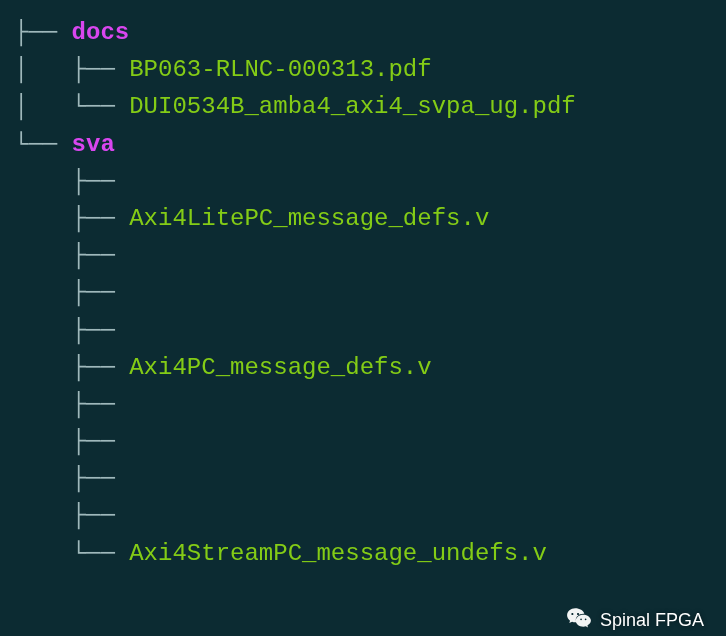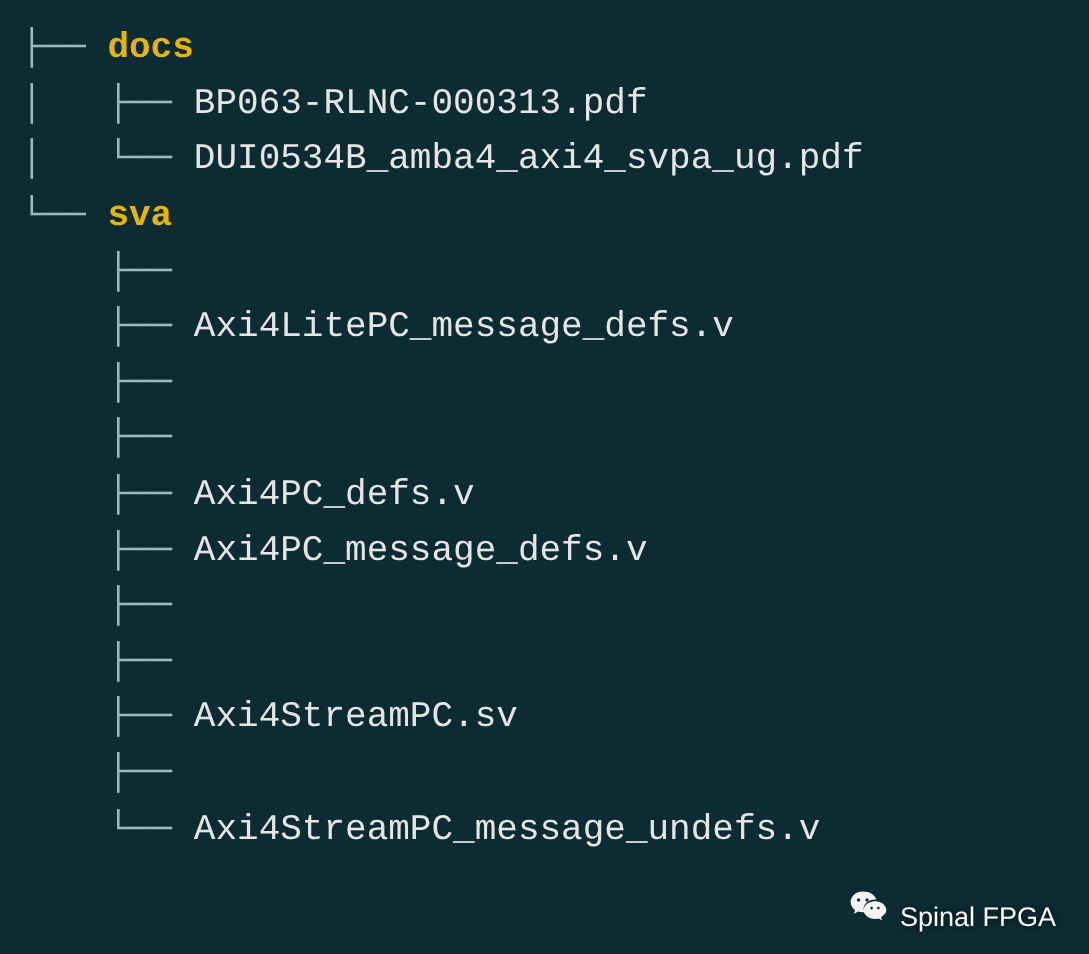--- a/index.html
+++ b/index.html
@@ -19,32 +19,32 @@
     line-height: 1.55;
   }
   .row {
     white-space: pre;
     display: flex;
   }
   .glyph {
     color: #9fb8bb;
   }
   .name {
-    color: #e5e5e5;
+    color: #84cc16;
   }
   .dir {
     font-weight: bold;
-    color: #eab308;
+    color: #d946ef;
   }
   .watermark {
     position: absolute;
     right: 22px;
-    bottom: 14px;
+    bottom: 0;
     display: flex;
-    align-items: flex-end;
+    align-items: center;
     gap: 8px;
     color: #ffffff;
     font-family: Arial, sans-serif;
     font-size: 18px;
     text-shadow: 0 0 4px rgba(0,0,0,0.5);
   }
   .watermark svg {
     width: 26px;
     height: 26px;
     fill: #ffffff;
@@ -57,25 +57,25 @@
 <div class="tree" id="tree-root">
 
 <div class="row"><span class="glyph">├── </span><span class="name dir">docs</span></div>
     <div class="row"><span class="glyph">│   ├── </span><span class="name">BP063-RLNC-000313.pdf</span></div>
     <div class="row"><span class="glyph">│   └── </span><span class="name">DUI0534B_amba4_axi4_svpa_ug.pdf</span></div>
     <div class="row"><span class="glyph">└── </span><span class="name dir">sva</span></div>
     <div class="row"><span class="glyph">    ├── </span></div>
     <div class="row"><span class="glyph">    ├── </span><span class="name">Axi4LitePC_message_defs.v</span></div>
     <div class="row"><span class="glyph">    ├── </span></div>
     <div class="row"><span class="glyph">    ├── </span></div>
-    <div class="row"><span class="glyph">    ├── </span><span class="name">Axi4PC_defs.v</span></div>
+    <div class="row"><span class="glyph">    ├── </span></div>
     <div class="row"><span class="glyph">    ├── </span><span class="name">Axi4PC_message_defs.v</span></div>
     <div class="row"><span class="glyph">    ├── </span></div>
     <div class="row"><span class="glyph">    ├── </span></div>
-    <div class="row"><span class="glyph">    ├── </span><span class="name">Axi4StreamPC.sv</span></div>
+    <div class="row"><span class="glyph">    ├── </span></div>
     <div class="row"><span class="glyph">    ├── </span></div>
     <div class="row"><span class="glyph">    └── </span><span class="name">Axi4StreamPC_message_undefs.v</span></div>
   </div>
 
 <div class="watermark">
   <span>
     <svg viewBox="0 0 24 24">
         <path d="M8.5 3C4.36 3 1 5.91 1 9.5c0 1.98 1.05 3.76 2.72 4.96l-.68 2.27 2.6-1.3c.87.3 1.8.47 2.76.47.28 0 .56-.02.83-.05-.18-.58-.28-1.2-.28-1.85 0-3.31 3.13-6 7-6 .32 0 .63.02.94.06C16.1 5.08 12.66 3 8.5 3zm-2.6 4.3c.55 0 1 .45 1 1s-.45 1-1 1-1-.45-1-1 .45-1 1-1zm5.2 0c.55 0 1 .45 1 1s-.45 1-1 1-1-.45-1-1 .45-1 1-1zM16 9c-3.87 0-7 2.46-7 5.5S12.13 20 16 20c.78 0 1.53-.12 2.22-.34l2.1 1.05-.55-1.83C21.2 17.92 23 16.34 23 14.5 23 11.46 19.87 9 16 9zm-2.1 3.5c.44 0 .8.36.8.8s-.36.8-.8.8-.8-.36-.8-.8.36-.8.8-.8zm4.2 0c.44 0 .8.36.8.8s-.36.8-.8.8-.8-.36-.8-.8.36-.8.8-.8z"></path>
       </svg>
   </span>

